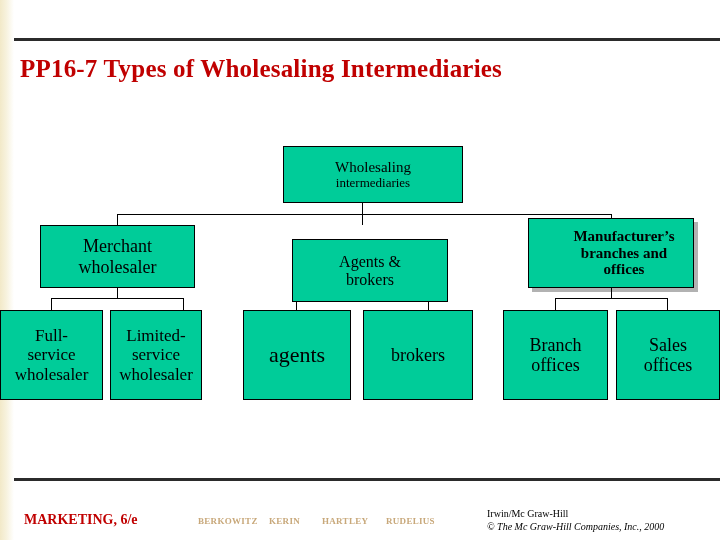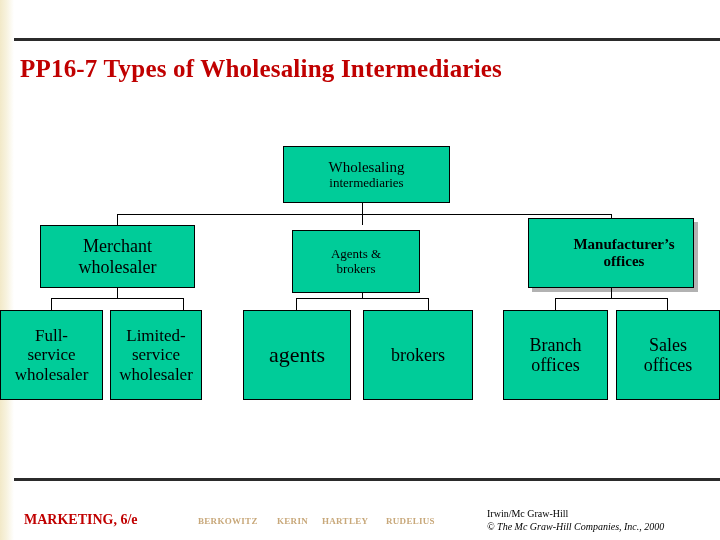--- a/index.html
+++ b/index.html
@@ -155,44 +155,45 @@
   <div class="line v" style="left:362px; top:288px; height:10px;"></div>
   <div class="line h" style="left:296px; top:298px; width:132px;"></div>
   <div class="line v" style="left:296px; top:298px; height:12px;"></div>
   <div class="line v" style="left:428px; top:298px; height:12px;"></div>
 
   <div class="line v" style="left:611px; top:288px; height:10px;"></div>
   <div class="line h" style="left:555px; top:298px; width:112px;"></div>
   <div class="line v" style="left:555px; top:298px; height:12px;"></div>
   <div class="line v" style="left:667px; top:298px; height:12px;"></div>
 
-  <div class="box" style="left:283px; top:146px; width:167px; height:57px; font-size:15px;">
+  <div class="box" style="left:283px; top:146px; width:180px; height:57px; font-size:15px;">
     <span>
       <span>Wholesaling</span>
       <span style="font-size:13px;">intermediaries</span>
     </span>
   </div>
 
   <div class="box" style="left:40px; top:225px; width:155px; height:63px; font-size:18px;">
     <span>
       <span>Merchant</span>
       <span>wholesaler</span>
     </span>
   </div>
 
-  <div class="box" style="left:292px; top:230px; width:128px; height:63px; font-size:13px;">
+  <div class="box" style="left:292px; top:239px; width:156px; height:63px; font-size:16px;">
     <span>
       <span>Agents &amp;</span>
       <span>brokers</span>
     </span>
   </div>
 
   <div class="box shadow" style="left:528px; top:218px; width:166px; height:70px; font-size:15px; font-weight:bold;padding-left:26px;">
     <span>
       <span>Manufacturer’s</span>
+      <span>branches and</span>
       <span>offices</span>
     </span>
   </div>
 
   <div class="box" style="left:0px; top:310px; width:103px; height:90px; font-size:17px;">
     <span>
       <span>Full-</span>
       <span>service</span>
       <span>wholesaler</span>
     </span>
@@ -226,20 +227,20 @@
       <span>Sales</span>
       <span>offices</span>
     </span>
   </div>
 
   <div class="bottom-rule"></div>
 
   <div class="footer-brand">MARKETING, 6/e</div>
 
   <div class="footer-authors" style="left:198px;">BERKOWITZ</div>
-  <div class="footer-authors" style="left:277px;">KERIN</div>
+  <div class="footer-authors" style="left:269px;">KERIN</div>
   <div class="footer-authors" style="left:322px;">HARTLEY</div>
   <div class="footer-authors" style="left:386px;">RUDELIUS</div>
 
   <div class="footer-credit">Irwin/Mc Graw-Hill</div>
   <div class="footer-credit2">© The Mc Graw-Hill Companies, Inc., 2000</div>
 
 </div>
 
 </body></html>

